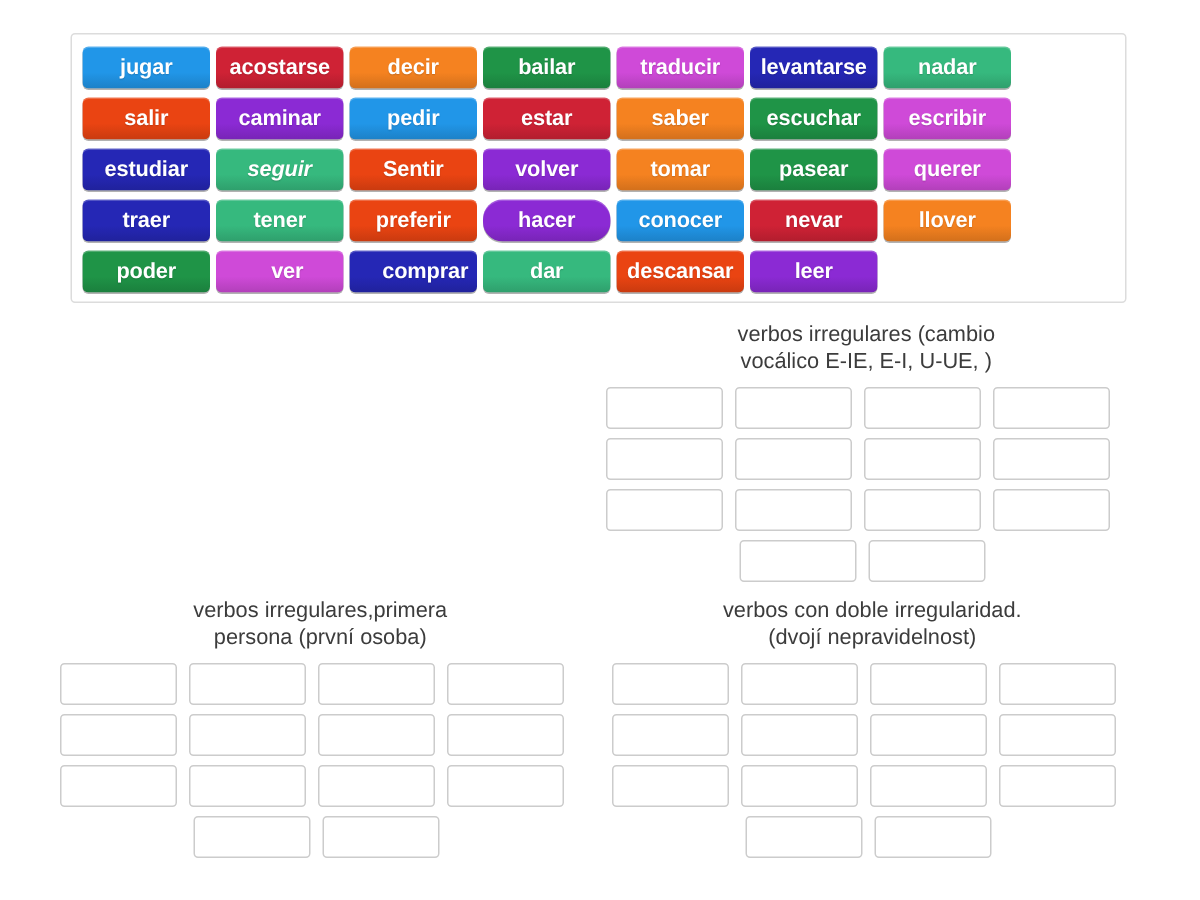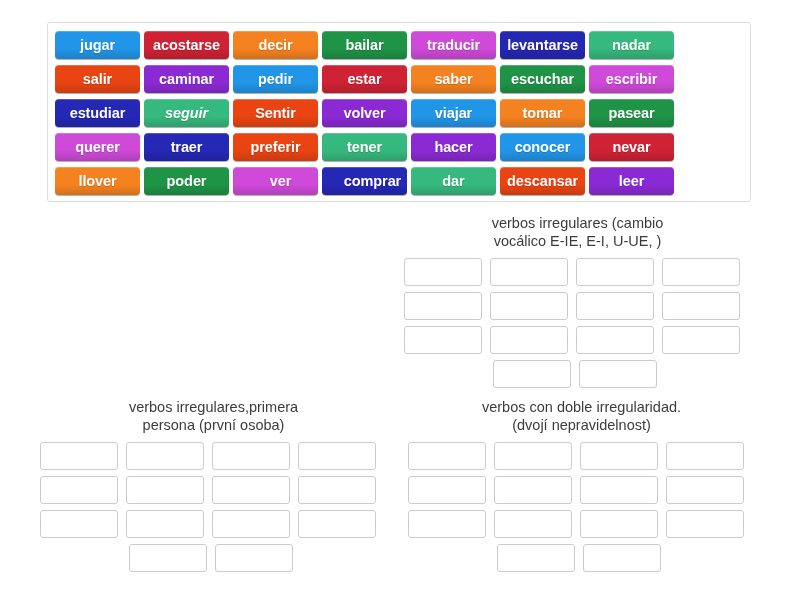--- a/index.html
+++ b/index.html
@@ -118,28 +118,27 @@
       <div class="tile" style="background: linear-gradient(rgb(139, 42, 212) 0%, rgb(139, 42, 212) 62%, rgba(0, 0, 0, 0.14) 100%), rgb(139, 42, 212);">caminar</div>
       <div class="tile" style="background: linear-gradient(rgb(33, 150, 232) 0%, rgb(33, 150, 232) 62%, rgba(0, 0, 0, 0.14) 100%), rgb(33, 150, 232);">pedir</div>
       <div class="tile" style="background: linear-gradient(rgb(207, 34, 53) 0%, rgb(207, 34, 53) 62%, rgba(0, 0, 0, 0.14) 100%), rgb(207, 34, 53);">estar</div>
       <div class="tile" style="background: linear-gradient(rgb(245, 130, 32) 0%, rgb(245, 130, 32) 62%, rgba(0, 0, 0, 0.14) 100%), rgb(245, 130, 32);">saber</div>
       <div class="tile" style="background: linear-gradient(rgb(31, 148, 71) 0%, rgb(31, 148, 71) 62%, rgba(0, 0, 0, 0.14) 100%), rgb(31, 148, 71);">escuchar</div>
       <div class="tile" style="background: linear-gradient(rgb(207, 74, 216) 0%, rgb(207, 74, 216) 62%, rgba(0, 0, 0, 0.14) 100%), rgb(207, 74, 216);">escribir</div>
       <div class="tile" style="background: linear-gradient(rgb(37, 39, 181) 0%, rgb(37, 39, 181) 62%, rgba(0, 0, 0, 0.14) 100%), rgb(37, 39, 181);">estudiar</div>
       <div class="tile" style="background: linear-gradient(rgb(54, 185, 126) 0%, rgb(54, 185, 126) 62%, rgba(0, 0, 0, 0.14) 100%), rgb(54, 185, 126); font-style: italic;">seguir</div>
       <div class="tile" style="background: linear-gradient(rgb(234, 68, 18) 0%, rgb(234, 68, 18) 62%, rgba(0, 0, 0, 0.14) 100%), rgb(234, 68, 18);">Sentir</div>
       <div class="tile" style="background: linear-gradient(rgb(139, 42, 212) 0%, rgb(139, 42, 212) 62%, rgba(0, 0, 0, 0.14) 100%), rgb(139, 42, 212);">volver</div>
-      <div class="tile" style="background: linear-gradient(rgb(33, 150, 232) 0%, rgb(33, 150, 232) 62%, rgba(0, 0, 0, 0.14) 100%), rgb(33, 150, 232);">viajar</div>
       <div class="tile" style="background: linear-gradient(rgb(245, 130, 32) 0%, rgb(245, 130, 32) 62%, rgba(0, 0, 0, 0.14) 100%), rgb(245, 130, 32);">tomar</div>
       <div class="tile" style="background: linear-gradient(rgb(31, 148, 71) 0%, rgb(31, 148, 71) 62%, rgba(0, 0, 0, 0.14) 100%), rgb(31, 148, 71);">pasear</div>
       <div class="tile" style="background: linear-gradient(rgb(207, 74, 216) 0%, rgb(207, 74, 216) 62%, rgba(0, 0, 0, 0.14) 100%), rgb(207, 74, 216);">querer</div>
       <div class="tile" style="background: linear-gradient(rgb(37, 39, 181) 0%, rgb(37, 39, 181) 62%, rgba(0, 0, 0, 0.14) 100%), rgb(37, 39, 181);">traer</div>
+      <div class="tile" style="background: linear-gradient(rgb(54, 185, 126) 0%, rgb(54, 185, 126) 62%, rgba(0, 0, 0, 0.14) 100%), rgb(54, 185, 126);">tener</div>
       <div class="tile" style="background: linear-gradient(rgb(234, 68, 18) 0%, rgb(234, 68, 18) 62%, rgba(0, 0, 0, 0.14) 100%), rgb(234, 68, 18);">preferir</div>
-      <div class="tile" style="background: linear-gradient(rgb(54, 185, 126) 0%, rgb(54, 185, 126) 62%, rgba(0, 0, 0, 0.14) 100%), rgb(54, 185, 126);">tener</div>
-      <div class="tile" style="background: linear-gradient(rgb(139, 42, 212) 0%, rgb(139, 42, 212) 62%, rgba(0, 0, 0, 0.14) 100%), rgb(139, 42, 212);">hacer</div>
+      <div class="tile" style="background: linear-gradient(rgb(139, 42, 212) 0%, rgb(139, 42, 212) 62%, rgba(0, 0, 0, 0.14) 100%), rgb(139, 42, 212); border-radius: 13px;">hacer</div>
       <div class="tile" style="background: linear-gradient(rgb(33, 150, 232) 0%, rgb(33, 150, 232) 62%, rgba(0, 0, 0, 0.14) 100%), rgb(33, 150, 232);">conocer</div>
       <div class="tile" style="background: linear-gradient(rgb(207, 34, 53) 0%, rgb(207, 34, 53) 62%, rgba(0, 0, 0, 0.14) 100%), rgb(207, 34, 53);">nevar</div>
       <div class="tile" style="background: linear-gradient(rgb(245, 130, 32) 0%, rgb(245, 130, 32) 62%, rgba(0, 0, 0, 0.14) 100%), rgb(245, 130, 32);">llover</div>
       <div class="tile" style="background: linear-gradient(rgb(31, 148, 71) 0%, rgb(31, 148, 71) 62%, rgba(0, 0, 0, 0.14) 100%), rgb(31, 148, 71);">poder</div>
       <div class="tile" style="background: linear-gradient(rgb(207, 74, 216) 0%, rgb(207, 74, 216) 62%, rgba(0, 0, 0, 0.14) 100%), rgb(207, 74, 216); padding-left: 10px;">ver</div>
       <div class="tile" style="background: linear-gradient(rgb(37, 39, 181) 0%, rgb(37, 39, 181) 62%, rgba(0, 0, 0, 0.14) 100%), rgb(37, 39, 181); padding-left: 16px;">comprar</div>
       <div class="tile" style="background: linear-gradient(rgb(54, 185, 126) 0%, rgb(54, 185, 126) 62%, rgba(0, 0, 0, 0.14) 100%), rgb(54, 185, 126);">dar</div>
       <div class="tile" style="background: linear-gradient(rgb(234, 68, 18) 0%, rgb(234, 68, 18) 62%, rgba(0, 0, 0, 0.14) 100%), rgb(234, 68, 18);">descansar</div>
       <div class="tile" style="background: linear-gradient(rgb(139, 42, 212) 0%, rgb(139, 42, 212) 62%, rgba(0, 0, 0, 0.14) 100%), rgb(139, 42, 212);">leer</div>
     </div>

